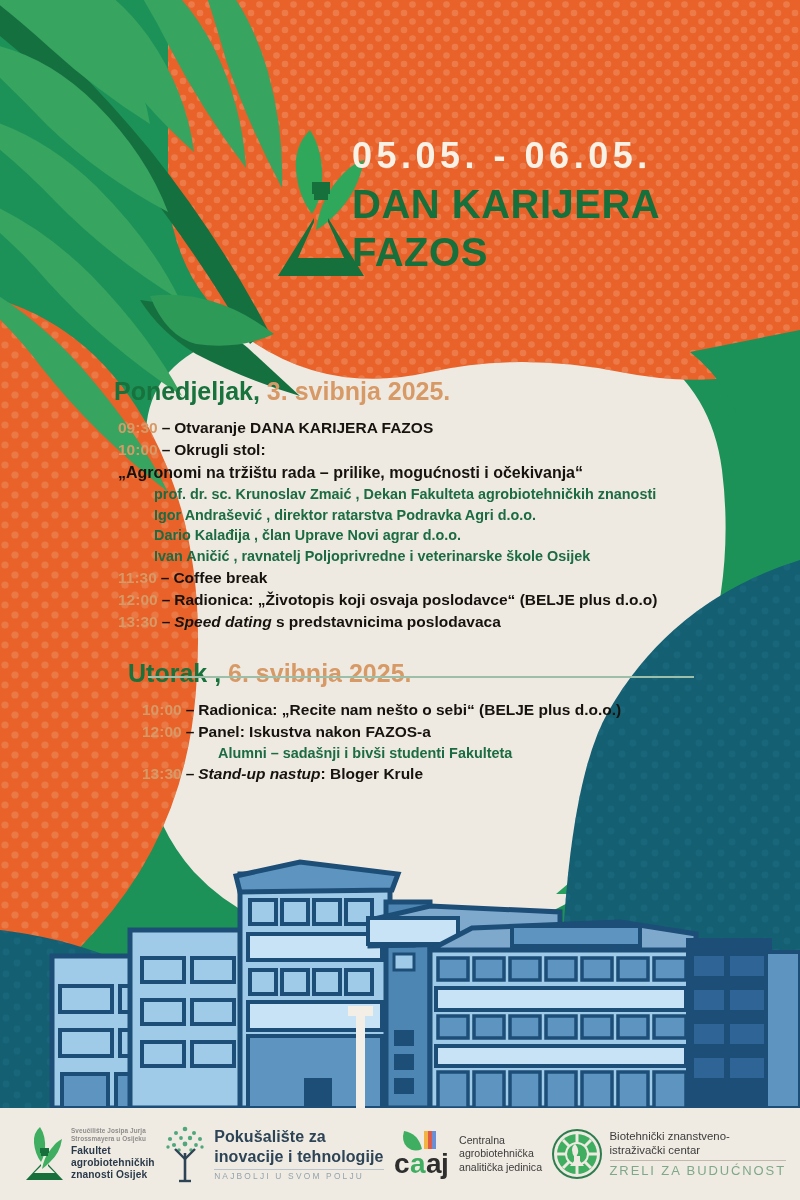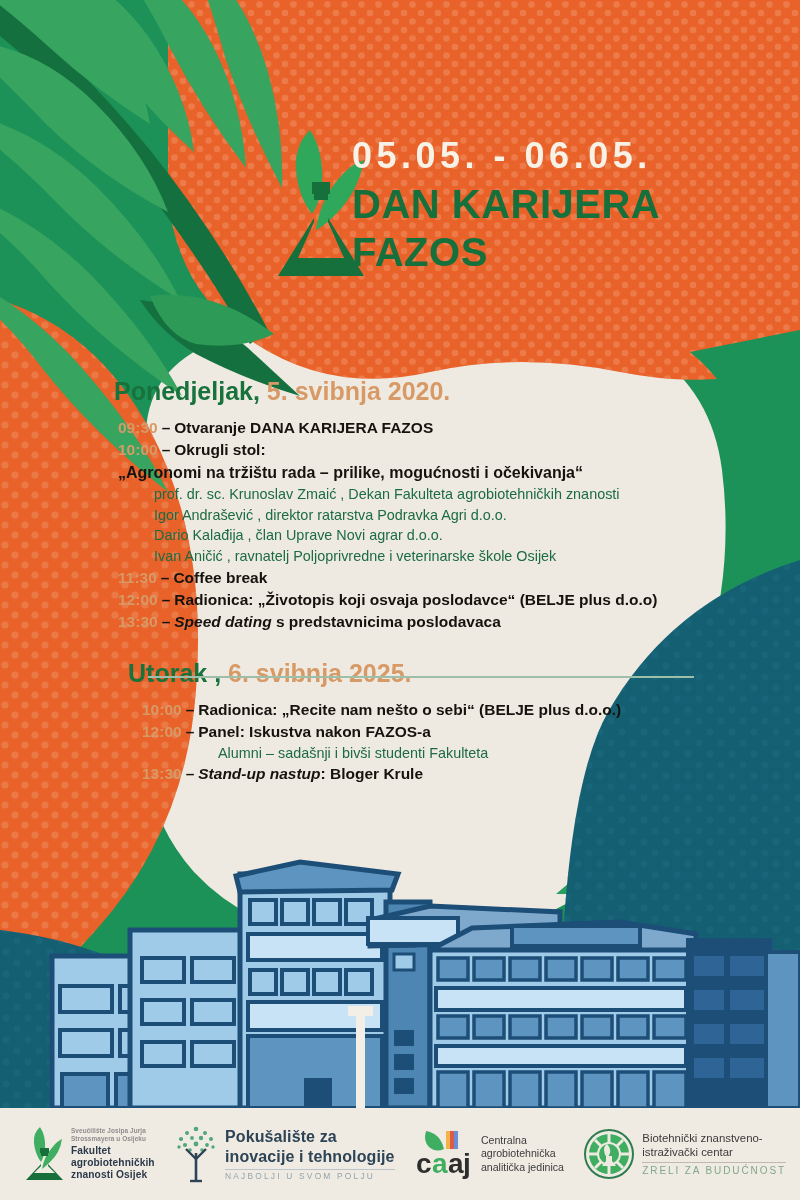--- a/index.html
+++ b/index.html
@@ -90,21 +90,21 @@
     margin-right:4px;
   }
   .row .dash { color:#16130F; font-weight:700; margin-right:4px; flex:0 0 auto; }
   .row .txt  { flex:0 0 auto; }
   .row .txt i { font-style:italic; }
 
   .subrow {
     font-size:14.4px;
     line-height:1.45;
     color:#1B6B43;
-    font-weight:400;
+    font-weight:700;
     white-space:nowrap;
   }
   #day-1 .subrow { padding-left:40px; }
   #day-2 .subrow { padding-left:90px; }
 
   .quoted-line {
     font-size:16px;
     line-height:1.45;
     color:#16130F;
     font-weight:700;
@@ -143,21 +143,21 @@
   .pk-big { font-size:16px; color:#2D4356; font-weight:700; letter-spacing:.1px; line-height:1.25;}
   .pk-rule { height:1px; background:#B9C4CC; margin:2px 0 2px; width:100%; }
   .pk-sub { font-size:8.4px; color:#93A3AE; letter-spacing:2.2px; font-weight:500; }
 
   
   .cj-line { font-size:10.6px; color:#3B3B3B; font-weight:400; line-height:1.26; }
 
   
   .bt-big { font-size:11.4px; color:#3A3A3A; font-weight:400; line-height:1.22; }
   .bt-rule { height:1px; background:#C0B9AE; margin:2px 0 2px; width:100%; }
-  .bt-sub { font-size:10px; color:#7FA88A; letter-spacing:1.9px; font-weight:500; }
+  .bt-sub { font-size:13px; color:#7FA88A; letter-spacing:1.9px; font-weight:500; }
 </style>
 </head>
 <body>
 
 <div id="poster">
 
   <svg class="layer" viewBox="0 0 800 1200" xmlns="http://www.w3.org/2000/svg">
     <defs>
       <pattern id="dotsOrange" width="17" height="17" patternUnits="userSpaceOnUse">
         <circle cx="4.5" cy="4.5" r="3.3" fill="#F08B5C"></circle>
@@ -400,21 +400,21 @@
       <div id="event-title-1">DAN KARIJERA</div>
       <div id="event-title-2">FAZOS</div>
     </div>
 
     <div id="section-divider"></div>
 
     <div id="schedule">
       <div class="day-block" id="day-1">
         <div class="day-heading">
           <span class="day-name">Ponedjeljak,</span>
-          <span class="day-date">5. svibnja 2020.</span>
+          <span class="day-date">3. svibnja 2025.</span>
         </div>
         <div class="rows">
           <div class="row">
             <span class="time">09:30</span>
             <span class="dash">–</span>
             <span class="txt">Otvaranje DANA KARIJERA FAZOS</span>
           </div>
           <div class="row">
             <span class="time">10:00</span>
             <span class="dash">–</span>

